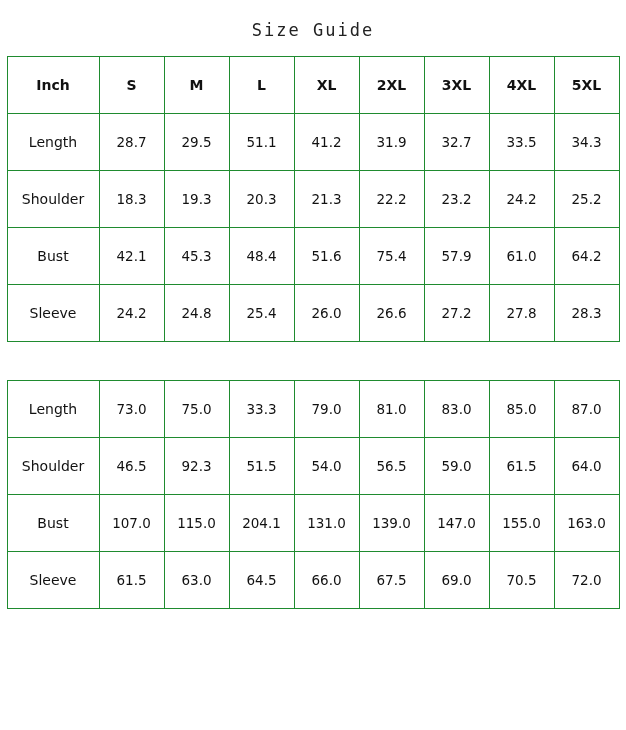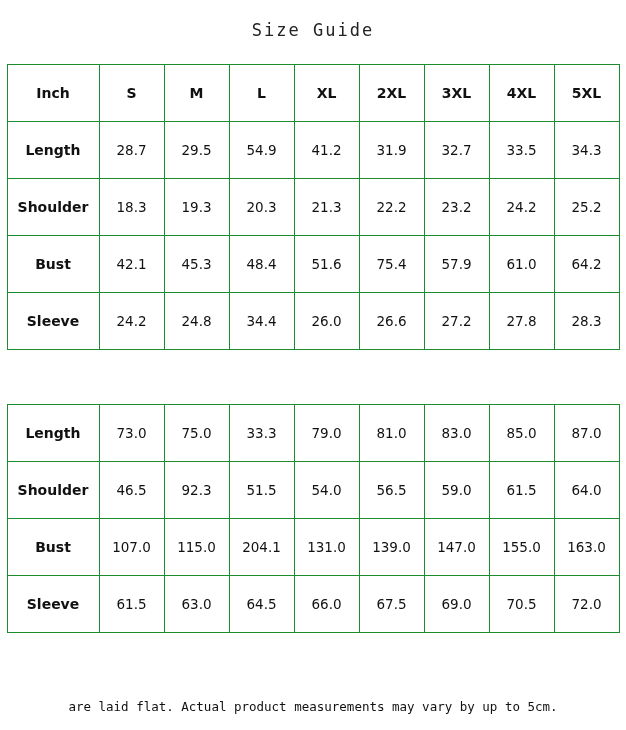--- a/index.html
+++ b/index.html
@@ -24,36 +24,36 @@
     text-align: center;
     font-family: "DejaVu Sans Mono", monospace;
     font-size: 17px;
     letter-spacing: 2px;
     color: #222222;
     padding-top: 20px;
     padding-bottom: 16px;
   }
   table.size-table {
     width: 612px;
-    margin: 8px auto;
+    margin: 0 auto;
     border-collapse: collapse;
     table-layout: fixed;
   }
   table.size-table td {
     border: 1px solid #1f8b2f;
     text-align: center;
     vertical-align: middle;
     font-family: "DejaVu Sans", sans-serif;
     font-size: 13.5px;
     color: #111111;
     height: 56px;
     padding: 0;
   }
   table.size-table td.rowhead {
-    font-weight: bold;
+    font-weight: normal;
     font-size: 14px;
   }
   table.size-table tr.header-row td {
     font-weight: bold;
     font-size: 14px;
   }
   table.size-table col.first-col { width: 92px; }
   table.size-table col.data-col { width: 65px; }
   .spacer {
     height: 38px;
@@ -100,21 +100,21 @@
         <td>XL</td>
         <td>2XL</td>
         <td>3XL</td>
         <td>4XL</td>
         <td>5XL</td>
       </tr>
       <tr>
         <td class="rowhead">Length</td>
         <td>28.7</td>
         <td>29.5</td>
-        <td>54.9</td>
+        <td>51.1</td>
         <td>41.2</td>
         <td>31.9</td>
         <td>32.7</td>
         <td>33.5</td>
         <td>34.3</td>
       </tr>
       <tr>
         <td class="rowhead">Shoulder</td>
         <td>18.3</td>
         <td>19.3</td>
@@ -133,21 +133,21 @@
         <td>51.6</td>
         <td>75.4</td>
         <td>57.9</td>
         <td>61.0</td>
         <td>64.2</td>
       </tr>
       <tr>
         <td class="rowhead">Sleeve</td>
         <td>24.2</td>
         <td>24.8</td>
-        <td>34.4</td>
+        <td>25.4</td>
         <td>26.0</td>
         <td>26.6</td>
         <td>27.2</td>
         <td>27.8</td>
         <td>28.3</td>
       </tr>
     </tbody>
   </table>
 
   <div class="spacer"></div>
@@ -206,16 +206,15 @@
         <td>66.0</td>
         <td>67.5</td>
         <td>69.0</td>
         <td>70.5</td>
         <td>72.0</td>
       </tr>
     </tbody>
   </table>
 
   <div class="footnote">
-    <div>are laid flat. Actual product measurements may vary by up to 5cm.</div>
   </div>
 
 </div>
 
 </body></html>

